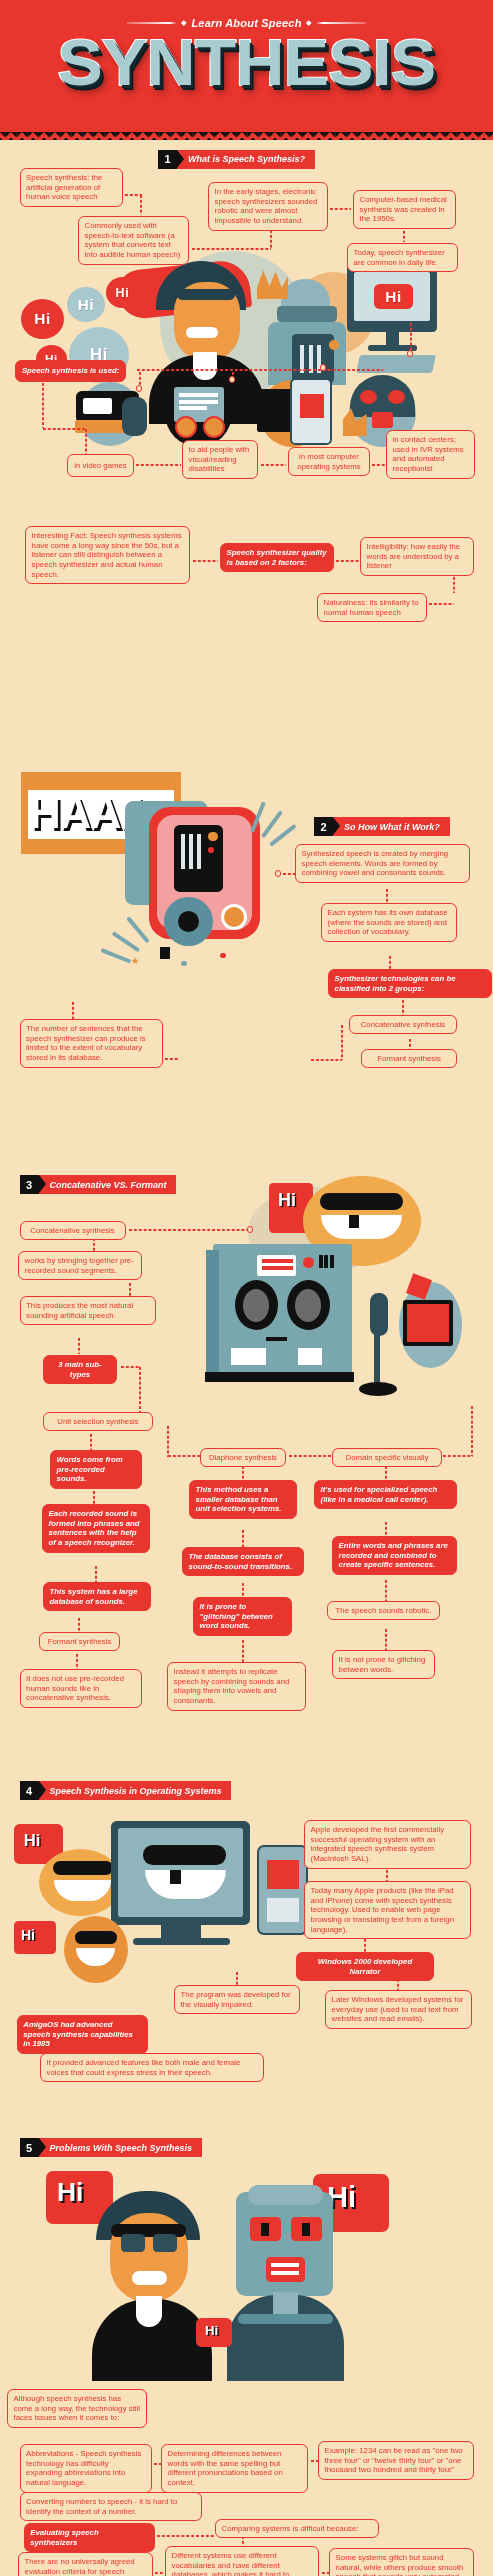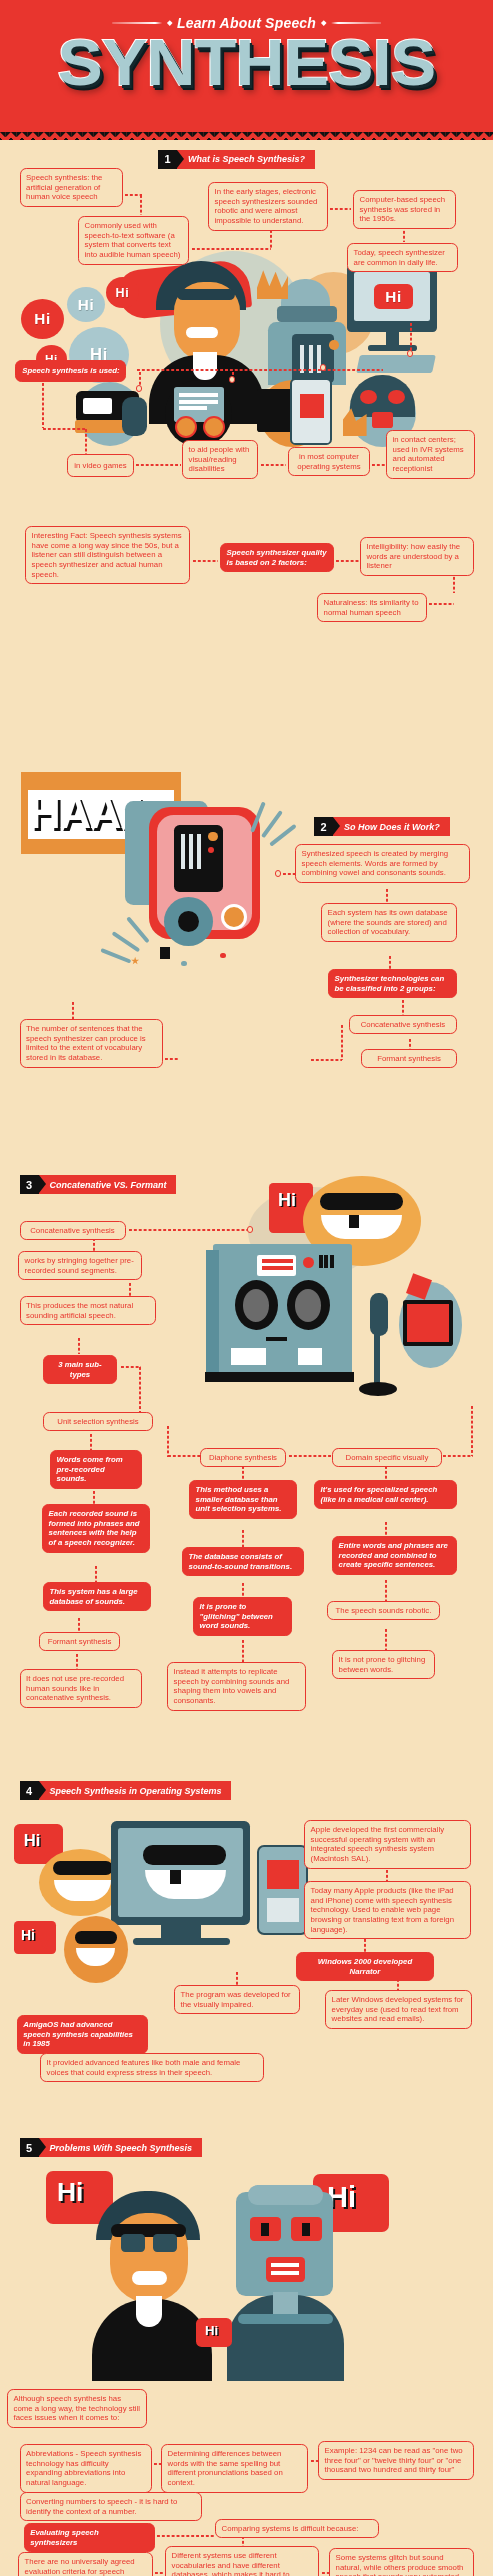--- a/index.html
+++ b/index.html
@@ -32,21 +32,21 @@
     height: 2.1px; width: 50px; background: #fff;
     clip-path: polygon(0 40%, 86% 0, 100% 50%, 86% 100%, 0 60%);
   }
   .kicker-line.r { transform: scaleX(-1); }
   .kicker-dia {
     width: 3.5px; height: 3.5px; background: #fff; transform: rotate(45deg);
     margin: 0 1.4px;
   }
   .kicker {
     color: #fff; font-style: italic; font-weight: bold;
-    font-size: 14px; letter-spacing: 0.2px; white-space: nowrap;
+    font-size: 11px; letter-spacing: 0.2px; white-space: nowrap;
   }
   .bigtitle {
     margin-top: 1.4px;
     font-family: "Liberation Sans", sans-serif;
     font-size: 64px;
     font-weight: bold;
     letter-spacing: -0.7px;
     line-height: .98;
     color: #a9ccd1;
     -webkit-text-stroke: 2.1px #ffffff;
@@ -220,31 +220,31 @@
         <span class="hi-txt" style="font-size:11.8px">Hi</span>
       </div>
       <div class="bubble hi-blue" style="left:69px;top:104px;width:60px;height:56px">
         <span class="hi-txt" style="font-size:16.7px">Hi</span>
       </div>
     </div>
 
     <div class="box" style="left:19.5px;top:28px;width:103px">Speech synthesis: the artificial generation of human voice speech</div>
     <div class="box" style="left:78px;top:76px;width:111px">Commonly used with speech-to-text software (a system that converts text into audible human speech)</div>
     <div class="box" style="left:208px;top:42px;width:120px">In the early stages, electronic speech synthesizers sounded robotic and were almost impossible to understand.</div>
-    <div class="box" style="left:353px;top:50px;width:103px">Computer-based speech synthesis was stored in the 1950s.</div>
+    <div class="box" style="left:353px;top:50px;width:103px">Computer-based medical synthesis was created in the 1950s.</div>
     <div class="box" style="left:347px;top:103px;width:111px">Today, speech synthesizer are common in daily life.</div>
 
     <div class="dot-h" style="left:124px;top:54px;width:18px"></div>
     <div class="dot-v" style="left:140px;top:54px;height:21px"></div>
     <div class="dot-v" style="left:270px;top:89px;height:19.5px"></div>
     <div class="dot-h" style="left:191px;top:108px;width:80px"></div>
     <div class="dot-h" style="left:329px;top:68px;width:22px"></div>
     <div class="dot-v" style="left:403px;top:85px;height:16.7px"></div>
 
-    <div class="box solid" style="left:15.3px;top:220px;width:111px;text-align:right;padding:4.9px 5.6px">Speech synthesis is used:</div>
+    <div class="box solid" style="left:15.3px;top:220px;width:111px;text-align:left;padding:4.9px 5.6px">Speech synthesis is used:</div>
 
     <div class="art" style="left:0;top:222px;width:493px;height:76px">
       <div class="blob" style="left:78px;top:19.5px;width:64px;height:64px;background:#8fb4bb"></div>
       <div class="rect" style="left:76px;top:29px;width:63px;height:32px;background:#111;border-radius:5.6px"></div>
       <div class="rect" style="left:83px;top:36px;width:29px;height:15.3px;background:#fff;border-radius:2.1px"></div>
       <div class="rect" style="left:75px;top:58px;width:67px;height:12.5px;background:#e8913a;border-radius:2.8px"></div>
       <div class="rect" style="left:122px;top:35px;width:25px;height:39px;background:#2e4f5a;border-radius:9.7px"></div>
 
       <div class="blob" style="left:165px;top:18px;width:67px;height:67px;background:#111"></div>
       <div class="rect" style="left:174px;top:25px;width:50px;height:35px;background:#8fb4bb;border-radius:2.8px"></div>
@@ -298,21 +298,21 @@
     <div class="dot-v" style="left:453px;top:431px;height:22px"></div>
     <div class="dot-h" style="left:428px;top:463px;width:26.4px"></div>
   </div>
 
   <div class="sec" style="height:431px">
 
     <div style="position:absolute;left:314px;top:65px">
       <div class="sec-head">
         <span class="sec-num">2</span>
         <span class="sec-arrow"></span>
-        <span class="sec-title">So How Does it Work?</span>
+        <span class="sec-title">So How What it Work?</span>
       </div>
     </div>
 
     <div class="art" style="left:0;top:12.5px;width:313px;height:215px">
       <div class="rect" style="left:21px;top:7px;width:160px;height:82px;background:#e8913a"></div>
       <div class="rect" style="left:28px;top:25px;width:146px;height:49px;background:#fff;
            font-size:43px;font-weight:bold;color:#fff"></div>
       <div style="position:absolute;left:29px;top:23.6px;font-size:44px;font-weight:bold;color:#fff;letter-spacing:-1.4px;text-shadow:2.8px 2.8px 0 #111">HAAA</div>
       <div class="rect" style="left:125px;top:36px;width:83px;height:104px;background:#7aa6ae;border-radius:8.3px"></div>
       <div class="rect" style="left:149px;top:42px;width:111px;height:132px;background:#e8352e;border-radius:21px"></div>
@@ -335,21 +335,21 @@
       <div class="rect" style="left:114px;top:175px;width:3.5px;height:32px;background:#7aa6ae;transform:rotate(-68deg);border-radius:2.1px"></div>
 
       <div class="rect" style="left:131px;top:192px;width:8.3px;height:8.3px;background:#e8913a;clip-path:polygon(50% 0,61% 35%,98% 35%,68% 57%,79% 91%,50% 70%,21% 91%,32% 57%,2% 35%,39% 35%)"></div>
       <div class="rect" style="left:181px;top:196px;width:5.6px;height:5.6px;background:#7aa6ae;border-radius:50%"></div>
       <div class="rect" style="left:220px;top:188px;width:5.6px;height:5.6px;background:#e8352e;border-radius:50%"></div>
       <div class="rect" style="left:160px;top:182px;width:9.7px;height:12.5px;background:#111"></div>
     </div>
 
     <div class="box" style="left:295px;top:92px;width:175px">Synthesized speech is created by merging speech elements. Words are formed by combining vowel and consonants sounds.</div>
     <div class="box" style="left:321px;top:151px;width:136px">Each system has its own database (where the sounds are stored) and collection of vocabulary.</div>
-    <div class="box solid" style="left:328px;top:217px;width:129px">Synthesizer technologies can be classified into 2 groups:</div>
+    <div class="box solid" style="left:328px;top:217px;width:164px">Synthesizer technologies can be classified into 2 groups:</div>
     <div class="box" style="left:349px;top:263px;width:108px;text-align:center">Concatenative synthesis</div>
     <div class="box" style="left:361px;top:297px;width:96px;text-align:center">Formant synthesis</div>
     <div class="box" style="left:19.5px;top:267px;width:143px">The number of sentences that the speech synthesizer can produce is limited to the extent of vocabulary stored in its database.</div>
 
     <div class="dot-o" style="left:275px;top:118px"></div>
     <div class="dot-h" style="left:282px;top:121px;width:12.5px"></div>
     <div class="dot-v" style="left:386px;top:136px;height:15.3px"></div>
     <div class="dot-v" style="left:389px;top:203px;height:14px"></div>
     <div class="dot-v" style="left:402px;top:247px;height:15.3px"></div>
     <div class="dot-v" style="left:409px;top:286px;height:11px"></div>

